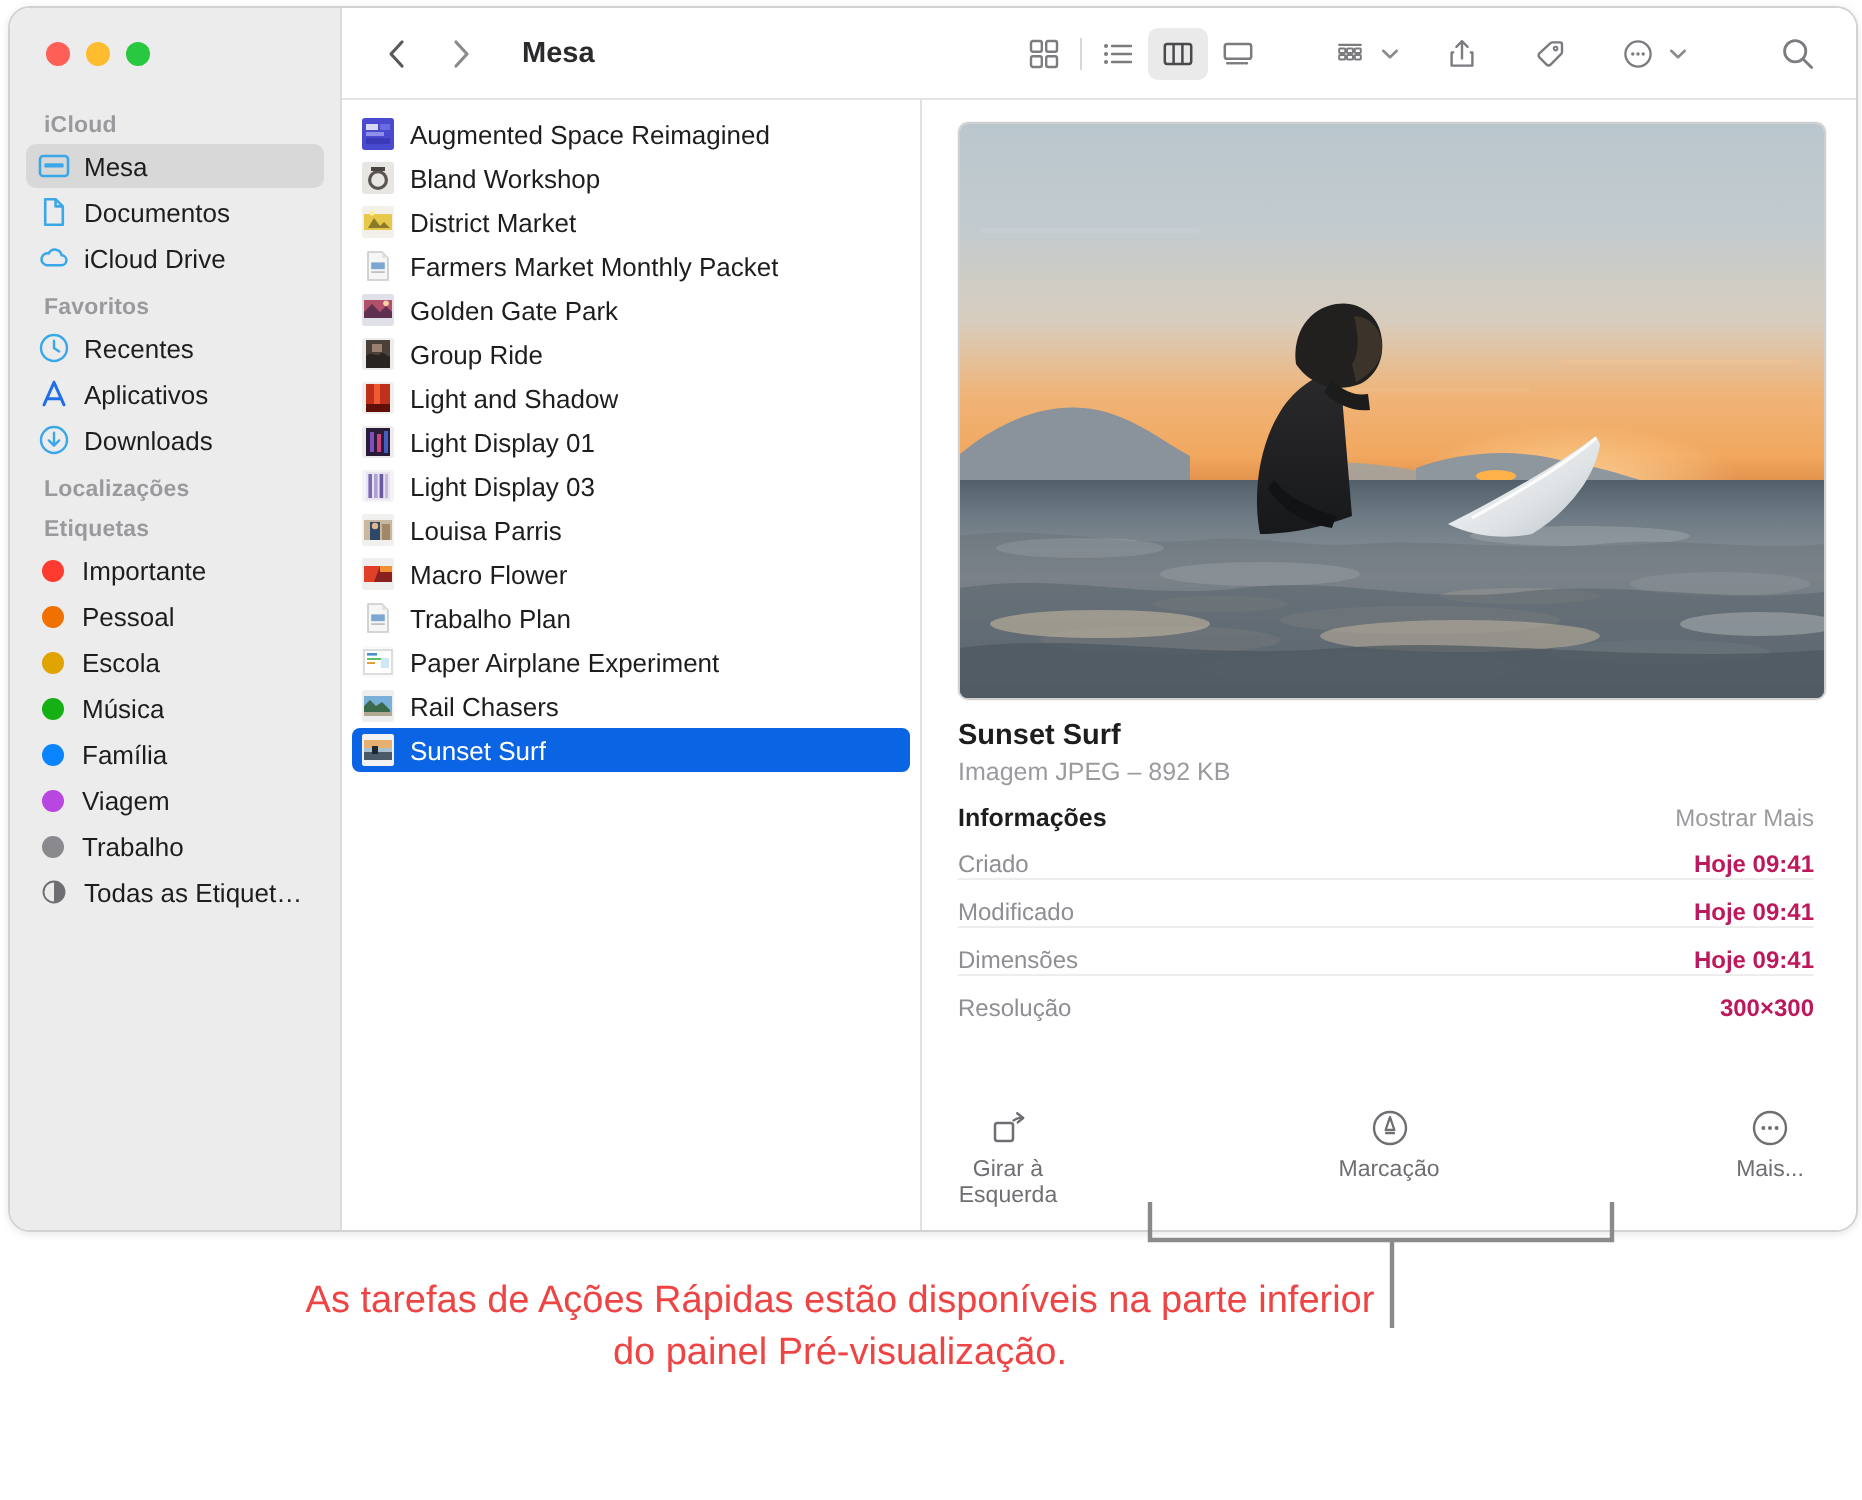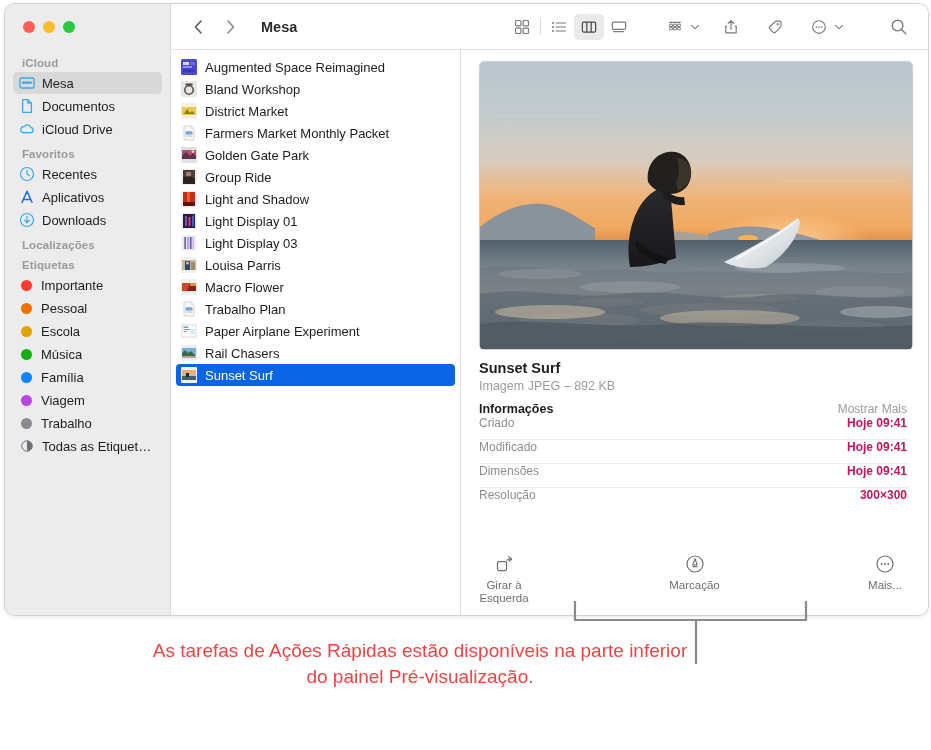--- a/index.html
+++ b/index.html
@@ -277,21 +277,21 @@
     font-size: 12.5px;
     font-weight: 700;
     color: #1d1d1f;
   }
   .pv-showmore {
     font-size: 12px;
     color: #9b9b9f;
   }
   .pv-row {
     display: flex;
-    align-items: flex-start;
+    align-items: flex-end;
     justify-content: space-between;
     height: 23px;
     margin-left: 8px;
     border-bottom: 1px solid #ededed;
     font-size: 12px;
   }
   .pv-row:last-child { border-bottom: none; }
   .pv-key { color: #8e8e93; }
   .pv-val { color: #be185d; font-weight: 700; }
 

